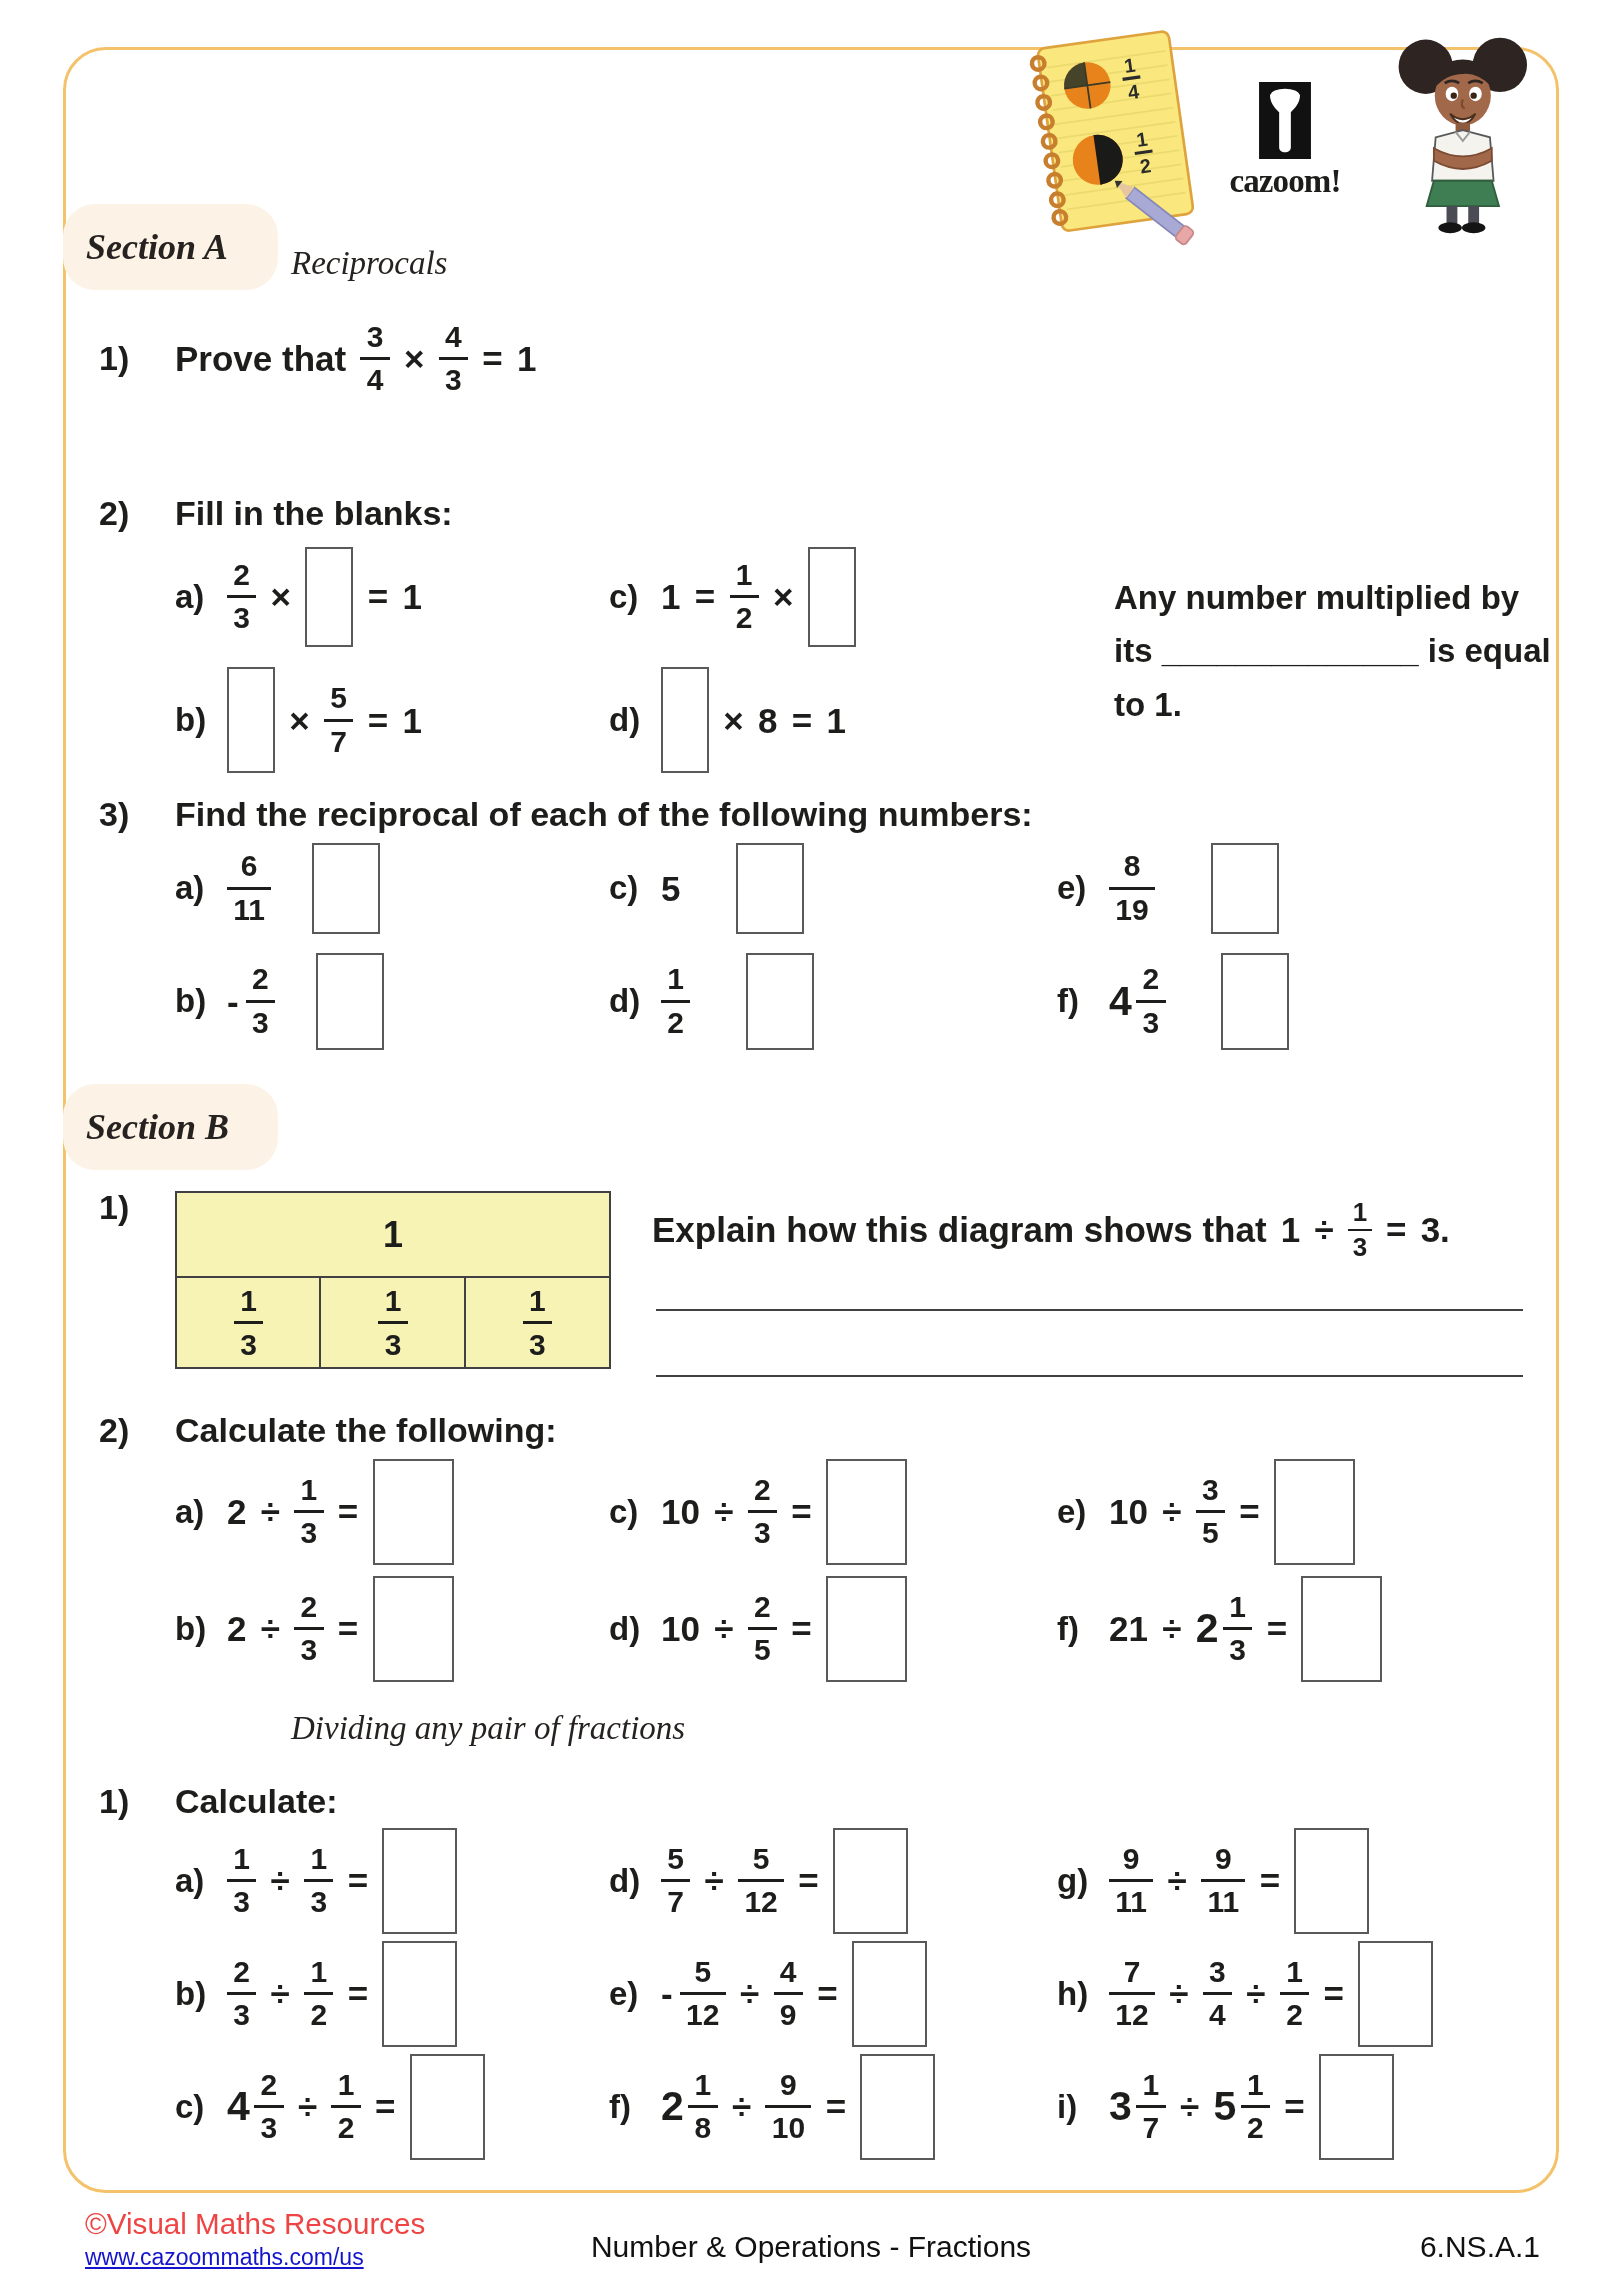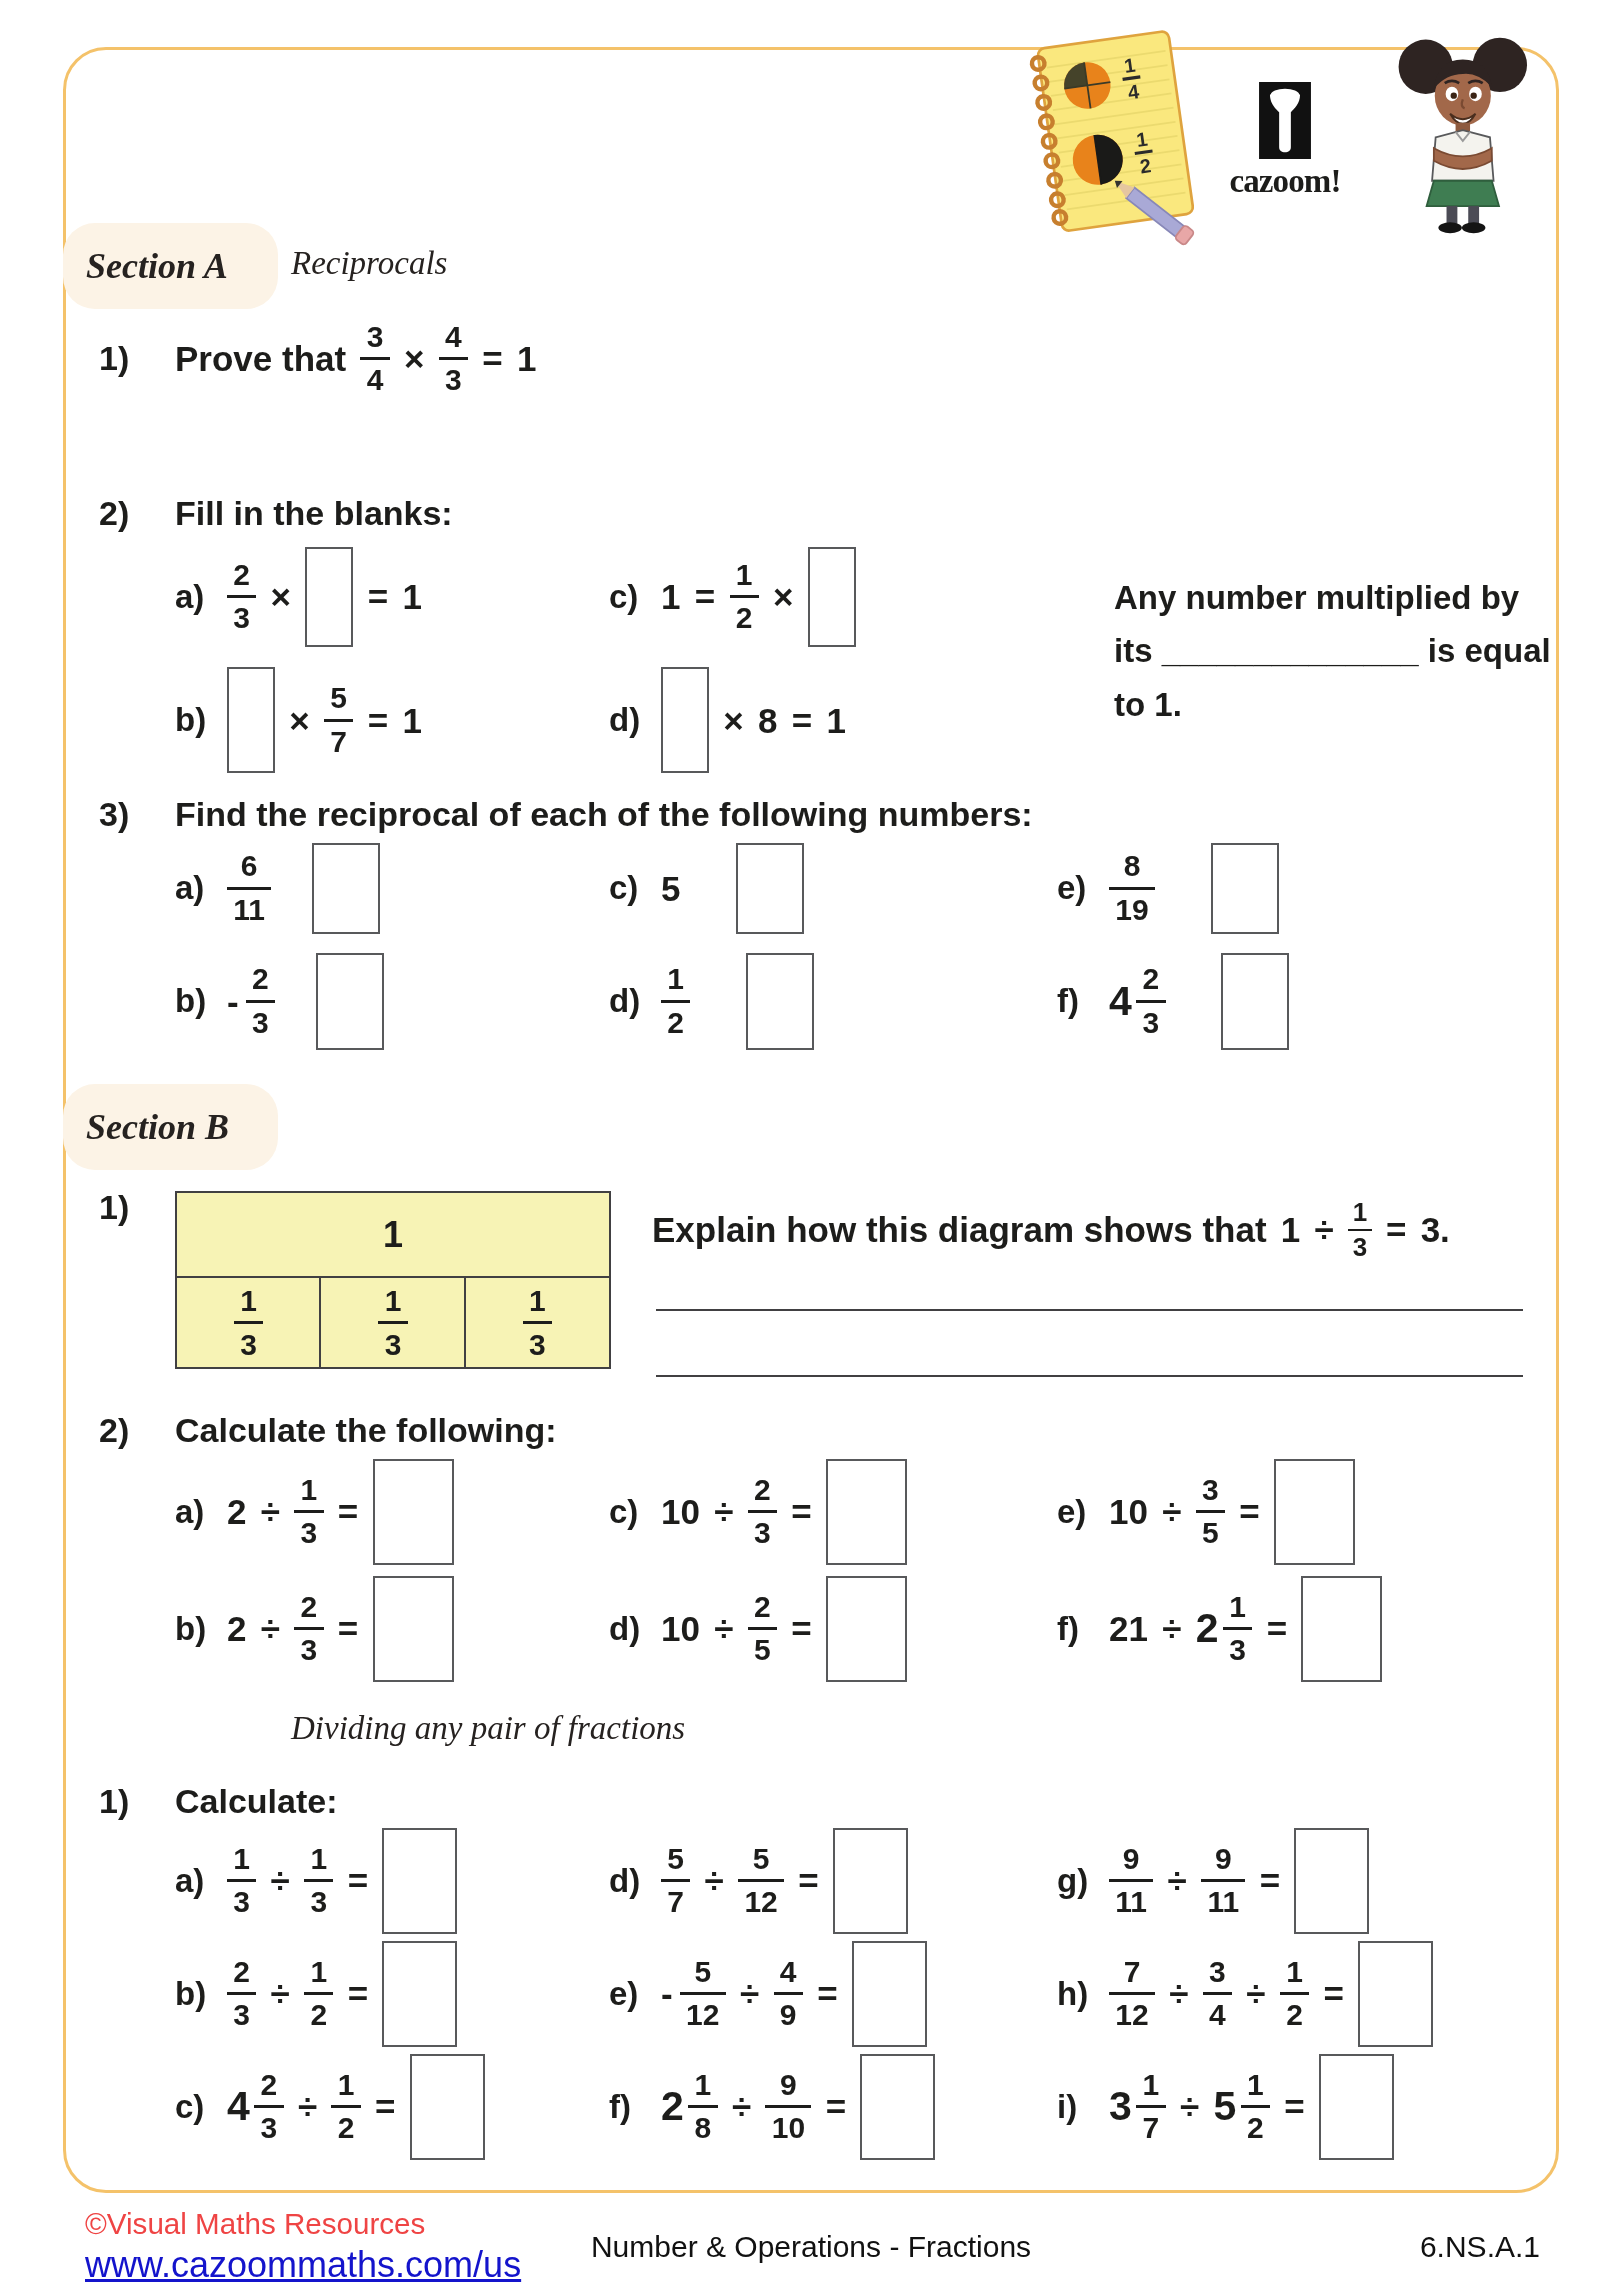--- a/index.html
+++ b/index.html
@@ -37,21 +37,21 @@
   .note{position:absolute;left:1114px;top:571px;width:484px}
   .note div{font-size:33px;font-weight:bold;line-height:1.62}
   .diagram{position:absolute;left:175px;top:1191px;width:436px}
   .diag-top{height:88px;background:#F7F3B5;border:2.7px solid #414042;display:flex;align-items:center;justify-content:center}
   .diag-top span{font-size:36px;font-weight:bold}
   .diag-row{display:flex;margin-top:-2.7px}
   .diag-cell{flex:1;height:93px;background:#F7F3B5;border:2.7px solid #414042;display:flex;align-items:center;justify-content:center}
   .diag-cell + .diag-cell{margin-left:-2.7px}
   .ansline{position:absolute;left:656px;width:867px;border-top:2.7px solid #414042}
   .footer-copy{position:absolute;left:85px;top:2207px;font-size:29.6px;color:#ef4444}
-  .footer-url{position:absolute;left:85px;top:2244px;font-size:36px;color:#1414CC;text-decoration:underline;cursor:pointer}
+  .footer-url{position:absolute;left:85px;top:2244px;font-size:23px;color:#1414CC;text-decoration:underline;cursor:pointer}
   .footer-center{position:absolute;left:811px;top:2230px;transform:translateX(-50%);font-size:30px;color:#111}
   .footer-code{position:absolute;right:82px;top:2230px;font-size:30px;color:#111}
 </style>
 </head>
 <body>
 
 <div id="page">
   <div class="frame"></div>
 
 
@@ -133,21 +133,21 @@
     <path d="M57,112 L87,104 L117,112 L121,160 L53,160 Z" fill="#F4F3EE" stroke="#58595B" stroke-width="2"></path>
     <path d="M79,106 L87,116 L95,106" fill="none" stroke="#9a9a9a" stroke-width="2"></path>
     <path d="M55,124 Q87,142 119,124 L119,138 Q87,156 55,138 Z" fill="#A2684A" stroke="#7A4A32" stroke-width="2"></path>
     <path d="M55,160 L119,160 L127,188 L47,188 Z" fill="#3F7D52" stroke="#2F5E3D" stroke-width="2"></path>
     <rect x="69" y="188" width="12" height="22" fill="#4B4B55"></rect>
     <rect x="93" y="188" width="12" height="22" fill="#4B4B55"></rect>
     <ellipse cx="73" cy="212" rx="13" ry="6" fill="#141414"></ellipse>
     <ellipse cx="99" cy="212" rx="13" ry="6" fill="#141414"></ellipse>
   </svg>
 
-  <div class="sec-badge" style="left:63px;top:223px">
+  <div class="sec-badge" style="left:63px;top:204px">
     <span class="sec-name">Section A</span>
   </div>
   <span class="sec-sub" style="left:291px;top:220px">Reciprocals</span>
 
   <div class="pcell" style="left:99px;top:309px;height:99px">
     <span class="qnum">1)</span>
     <span class="expr">
         <span class="etxt">Prove that</span>
         <span class="frac">
           <span class="fn">3</span>

